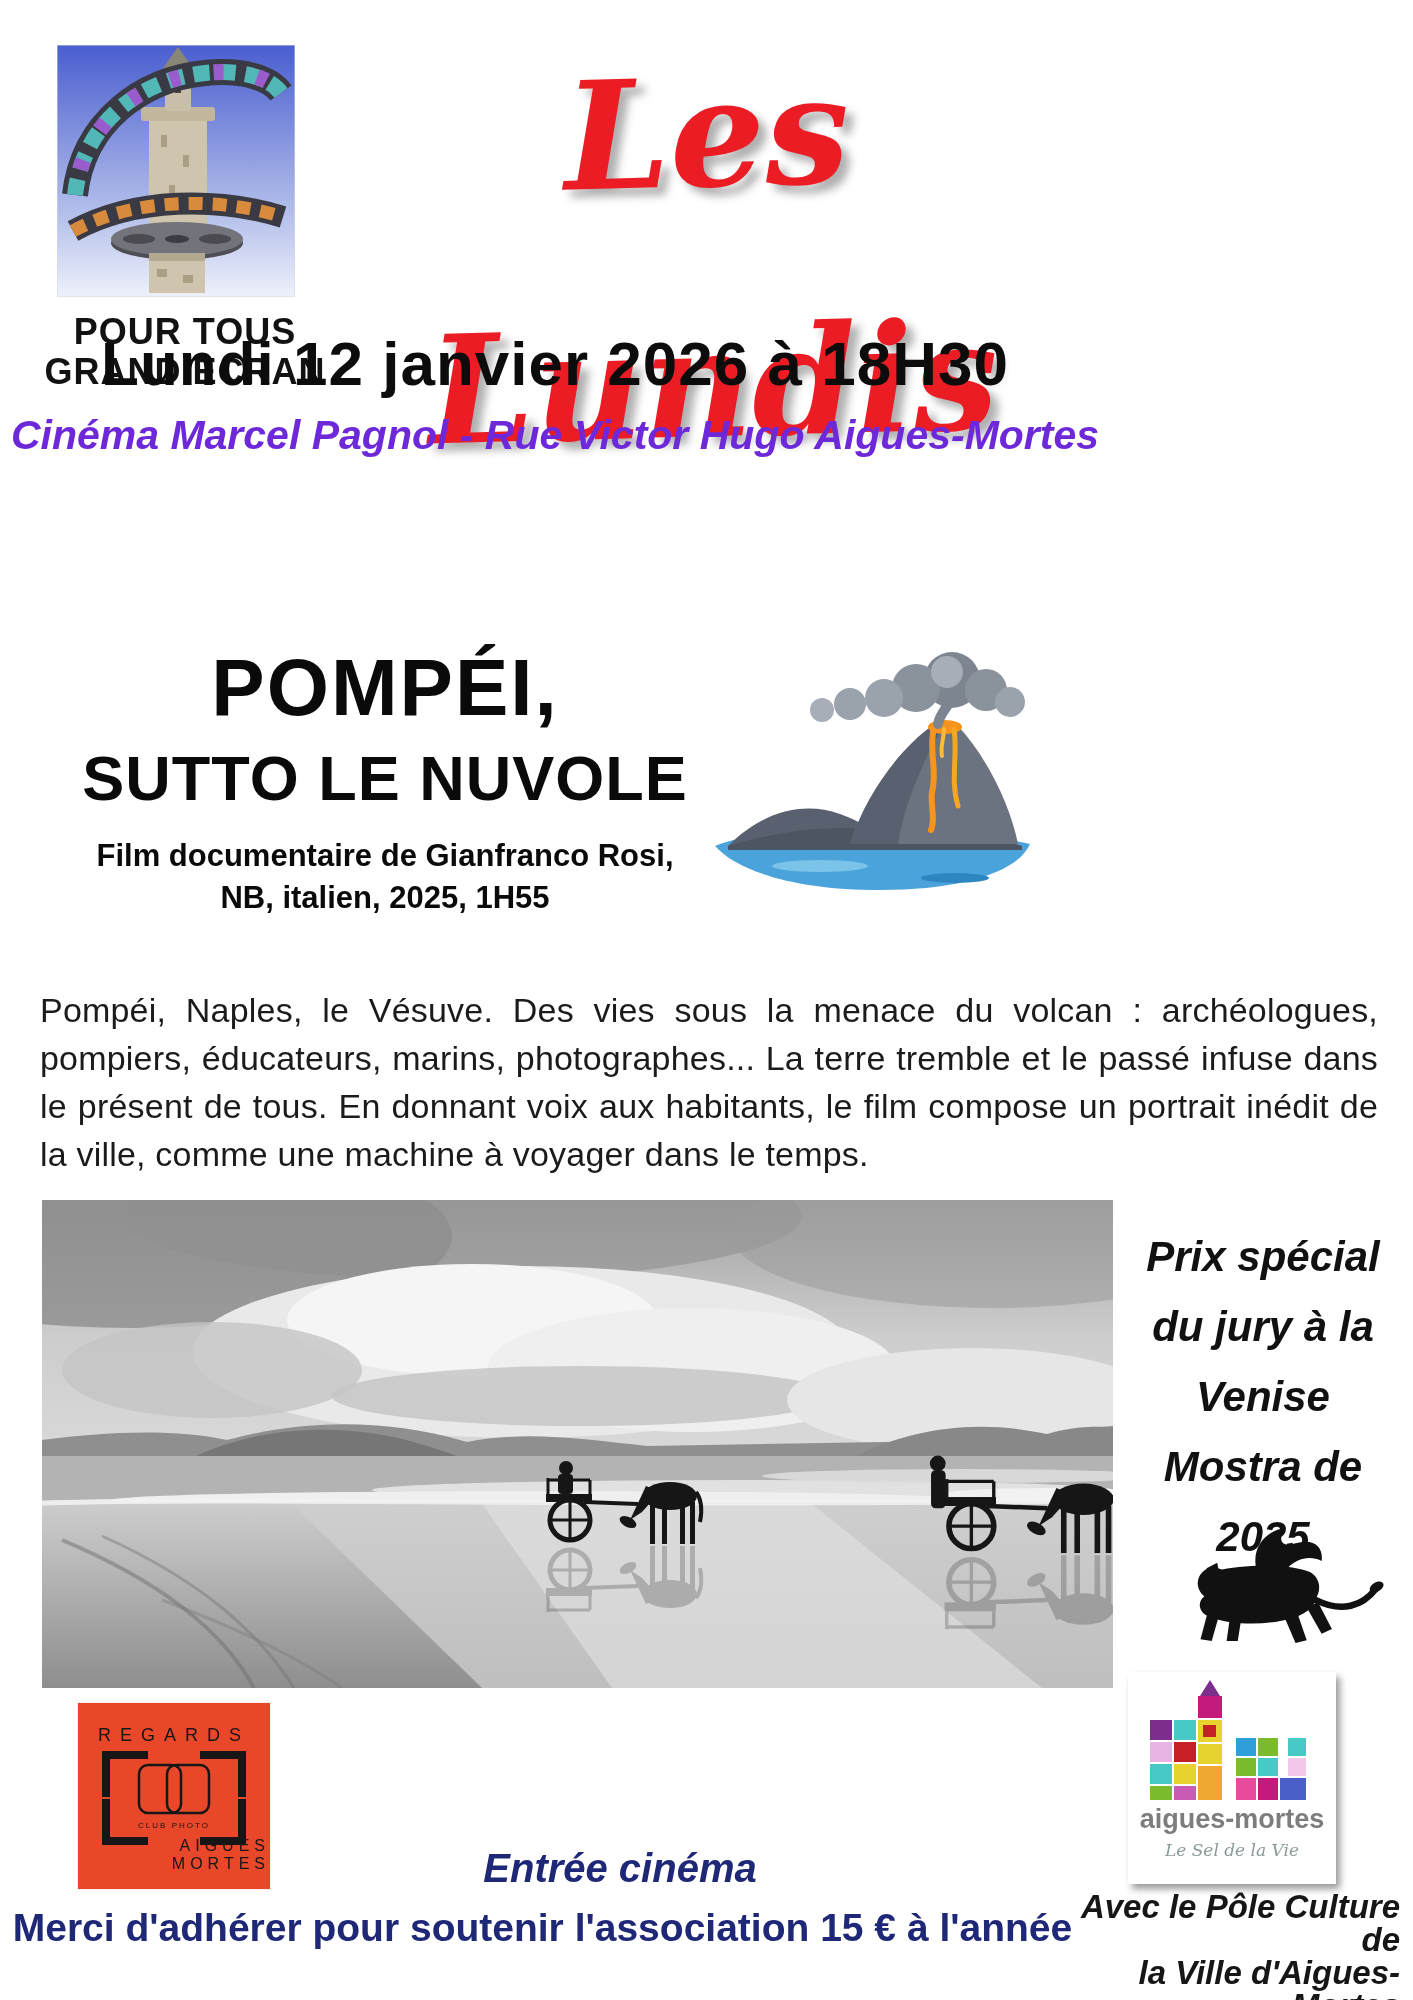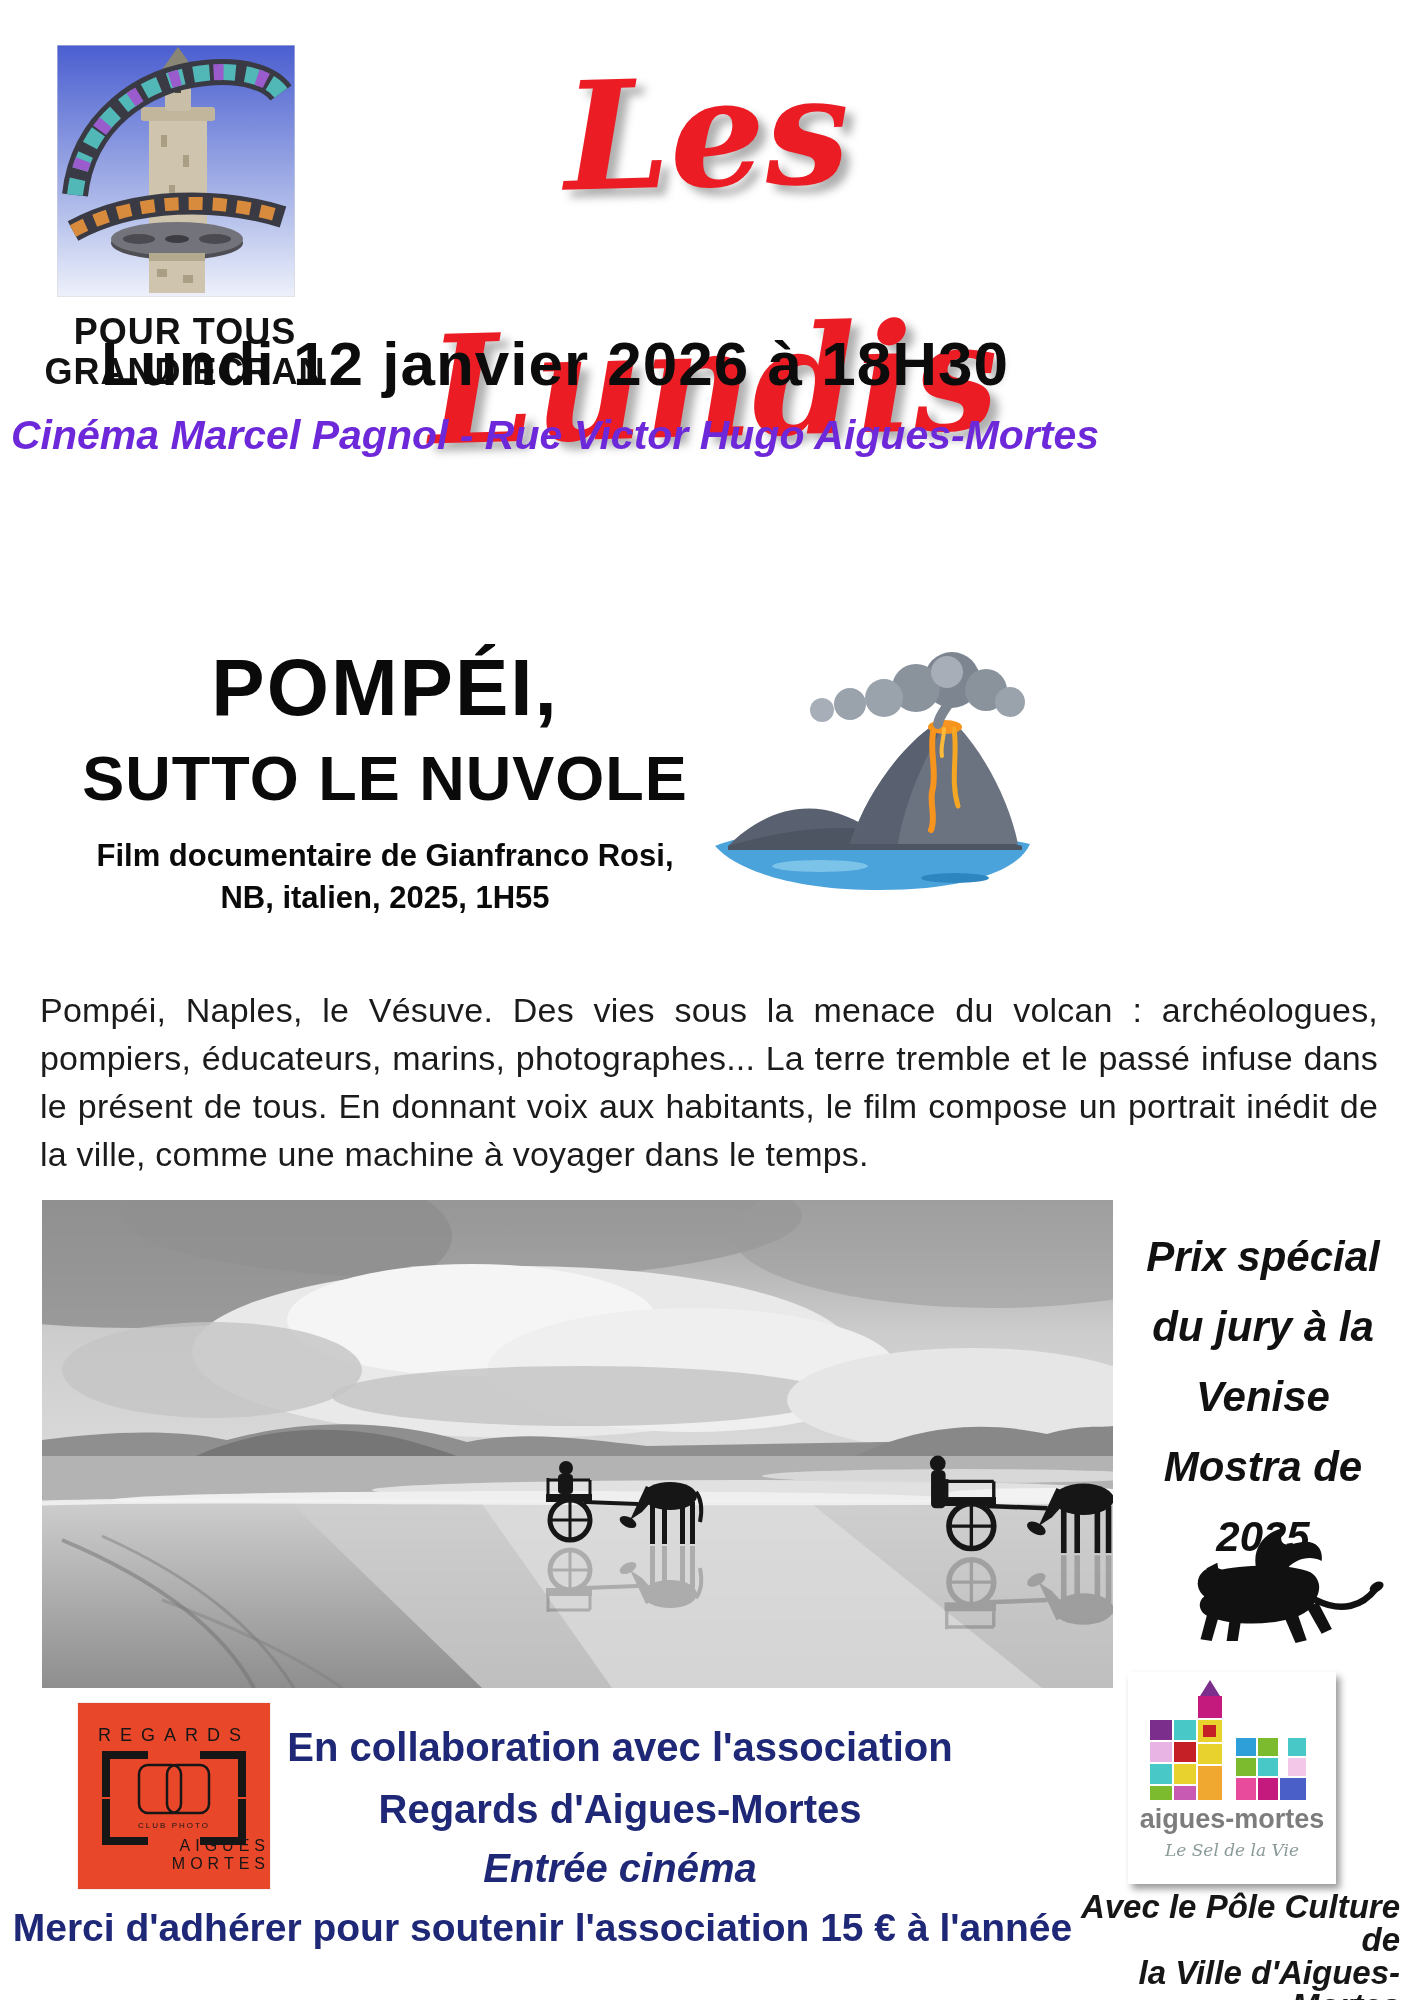--- a/index.html
+++ b/index.html
@@ -291,24 +291,20 @@
     <div class="regards-center">
       <svg width="74" height="52" viewBox="0 0 74 52">
         <rect x="2" y="2" width="42" height="48" rx="9" fill="none" stroke="#161616" stroke-width="2.5"></rect>
         <rect x="30" y="2" width="42" height="48" rx="9" fill="none" stroke="#161616" stroke-width="2.5"></rect>
       </svg>
     </div>
     <div class="regards-club">CLUB PHOTO</div>
     <div class="regards-bottom">AIGUES MORTES</div>
   </div>
 
-  <div class="abs collab">
-    <div>En collaboration avec l'association</div>
-    <div>Regards d'Aigues-Mortes</div>
-  </div>
   <div class="abs entry">Entrée cinéma</div>
   <div class="abs support">Merci d'adhérer pour soutenir l'association 15 € à l'année</div>
 
   <div class="abs am-card">
     <div class="am-castle">
       <svg width="168" height="122" viewBox="0 0 168 122">
 
         <polygon points="52,16 62,0 72,16" fill="#7B2E8C"></polygon>
         <rect x="50" y="16" width="24" height="22" fill="#C4197D"></rect>
         <rect x="50" y="40" width="24" height="22" fill="#E8D22E"></rect>

